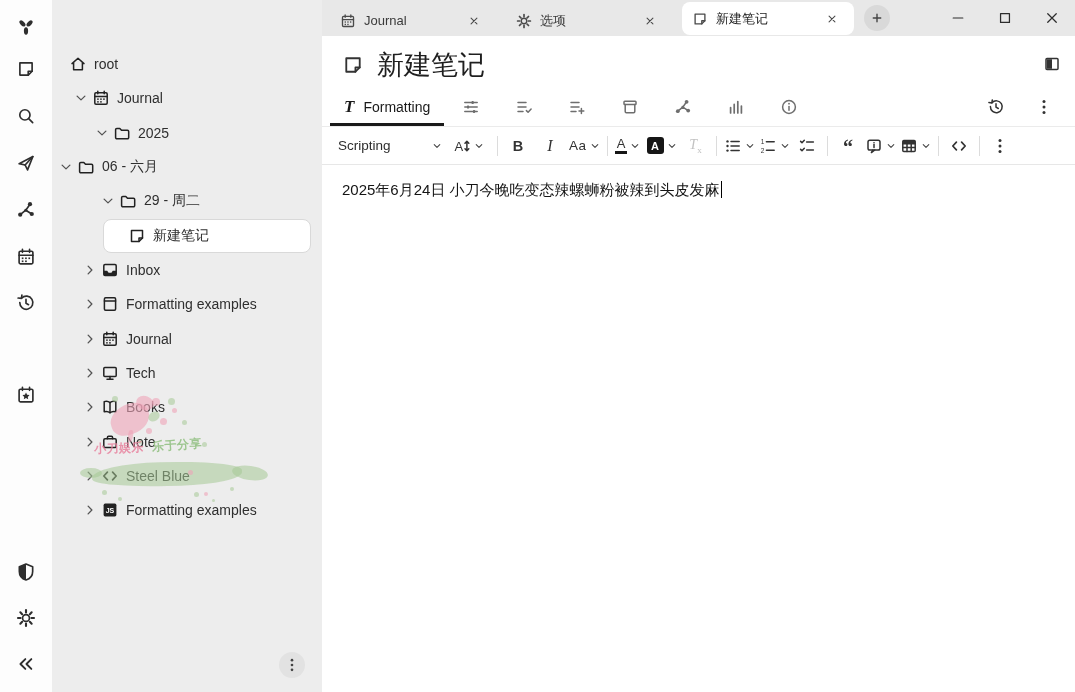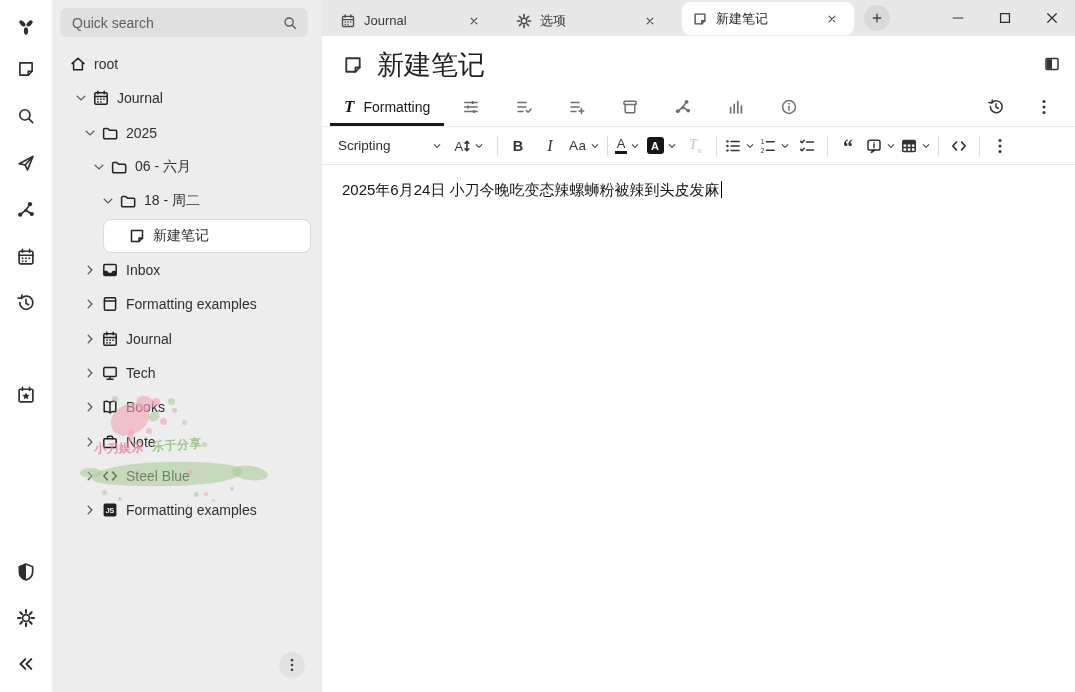--- a/index.html
+++ b/index.html
@@ -193,29 +193,20 @@
       <button class="act-btn" style="top: 652px;">
         <span class="icon">
           <svg viewBox="0 0 18 18" fill="none" stroke="currentColor" stroke-width="1.7" stroke-linecap="round" stroke-linejoin="round">
             <path d="M8.4 4.6 L4 9 l4.4 4.4 M13.8 4.6 L9.4 9 l4.4 4.4"></path>
           </svg>
         </span>
       </button>
     </aside>
 
   <section class="left-pane">
-    <div class="search-box">
-      <input class="search-input" placeholder="Quick search" style="">
-      <span class="icon s16">
-          <svg viewBox="0 0 18 18" fill="none" stroke="currentColor" stroke-width="1.5" stroke-linecap="round" stroke-linejoin="round">
-            <circle cx="8" cy="8" r="4.6"></circle>
-            <path d="M11.4 11.4 L15 15"></path>
-          </svg>
-        </span>
-    </div>
 
     <div class="tree" id="tree">
   <div class="tree-row" style="padding-left: 10px;">
     <div class="row-inner">
 
       <span class="tree-icon icon">
               <svg viewBox="0 0 18 18" fill="none" stroke="currentColor" stroke-width="1.5" stroke-linecap="round" stroke-linejoin="round">
                 <path d="M3 8.6 L9 3.2 L15 8.6 M4.6 7.4 V14.8 H13.4 V7.4"></path>
               </svg>
             </span>
@@ -240,37 +231,37 @@
                   <rect x="11.2" y="9.4" width="1.5" height="1.5"></rect>
                   <rect x="5.2" y="12.1" width="1.5" height="1.5"></rect>
                   <rect x="8.2" y="12.1" width="1.5" height="1.5"></rect>
                 </g>
               </svg>
             </span>
       <span class="tree-label">Journal</span>
     </div>
   </div>
 
-  <div class="tree-row" style="padding-left: 24px; align-items: center;">
+  <div class="tree-row" style="padding-left: 36px; align-items: center;">
     <div class="row-inner">
       <span class="tw-chevron expanded">
               <svg viewBox="0 0 18 18" fill="none" stroke="currentColor" stroke-width="1.7" stroke-linecap="round" stroke-linejoin="round">
                 <path d="M6.6 4 L11.4 9 L6.6 14"></path>
               </svg>
             </span>
       <span class="tree-icon icon">
               <svg viewBox="0 0 18 18" fill="none" stroke="currentColor" stroke-width="1.5" stroke-linecap="round" stroke-linejoin="round">
                 <path d="M2.6 5.6 a1.2 1.2 0 0 1 1.2-1.2 h3 l1.7 1.9 h6 a1.2 1.2 0 0 1 1.2 1.2 v6 a1.2 1.2 0 0 1-1.2 1.2 H3.8 a1.2 1.2 0 0 1-1.2-1.2 z"></path>
               </svg>
             </span>
       <span class="tree-label">2025</span>
     </div>
   </div>
 
-  <div class="tree-row" style="padding-left: 33px;">
+  <div class="tree-row" style="">
     <div class="row-inner">
       <span class="tw-chevron expanded">
               <svg viewBox="0 0 18 18" fill="none" stroke="currentColor" stroke-width="1.7" stroke-linecap="round" stroke-linejoin="round">
                 <path d="M6.6 4 L11.4 9 L6.6 14"></path>
               </svg>
             </span>
       <span class="tree-icon icon">
               <svg viewBox="0 0 18 18" fill="none" stroke="currentColor" stroke-width="1.5" stroke-linecap="round" stroke-linejoin="round">
                 <path d="M2.6 5.6 a1.2 1.2 0 0 1 1.2-1.2 h3 l1.7 1.9 h6 a1.2 1.2 0 0 1 1.2 1.2 v6 a1.2 1.2 0 0 1-1.2 1.2 H3.8 a1.2 1.2 0 0 1-1.2-1.2 z"></path>
               </svg>
@@ -284,21 +275,21 @@
       <span class="tw-chevron expanded">
               <svg viewBox="0 0 18 18" fill="none" stroke="currentColor" stroke-width="1.7" stroke-linecap="round" stroke-linejoin="round">
                 <path d="M6.6 4 L11.4 9 L6.6 14"></path>
               </svg>
             </span>
       <span class="tree-icon icon">
               <svg viewBox="0 0 18 18" fill="none" stroke="currentColor" stroke-width="1.5" stroke-linecap="round" stroke-linejoin="round">
                 <path d="M2.6 5.6 a1.2 1.2 0 0 1 1.2-1.2 h3 l1.7 1.9 h6 a1.2 1.2 0 0 1 1.2 1.2 v6 a1.2 1.2 0 0 1-1.2 1.2 H3.8 a1.2 1.2 0 0 1-1.2-1.2 z"></path>
               </svg>
             </span>
-      <span class="tree-label">18 - 周二</span>
+      <span class="tree-label">29 - 周二</span>
     </div>
   </div>
 
   <div class="tree-row selected" style="padding-left: 51px;">
     <div class="row-inner">
       <span class="tw-chevron hidden-slot"></span>
       <span class="tree-icon icon">
               <svg viewBox="0 0 18 18" fill="none" stroke="currentColor" stroke-width="1.5" stroke-linecap="round" stroke-linejoin="round">
                 <path d="M3.5 3.5 h11 v7.5 l-3.5 3.5 h-7.5 z"></path>
                 <path d="M11 14.5 v-3.5 h3.5"></path>

